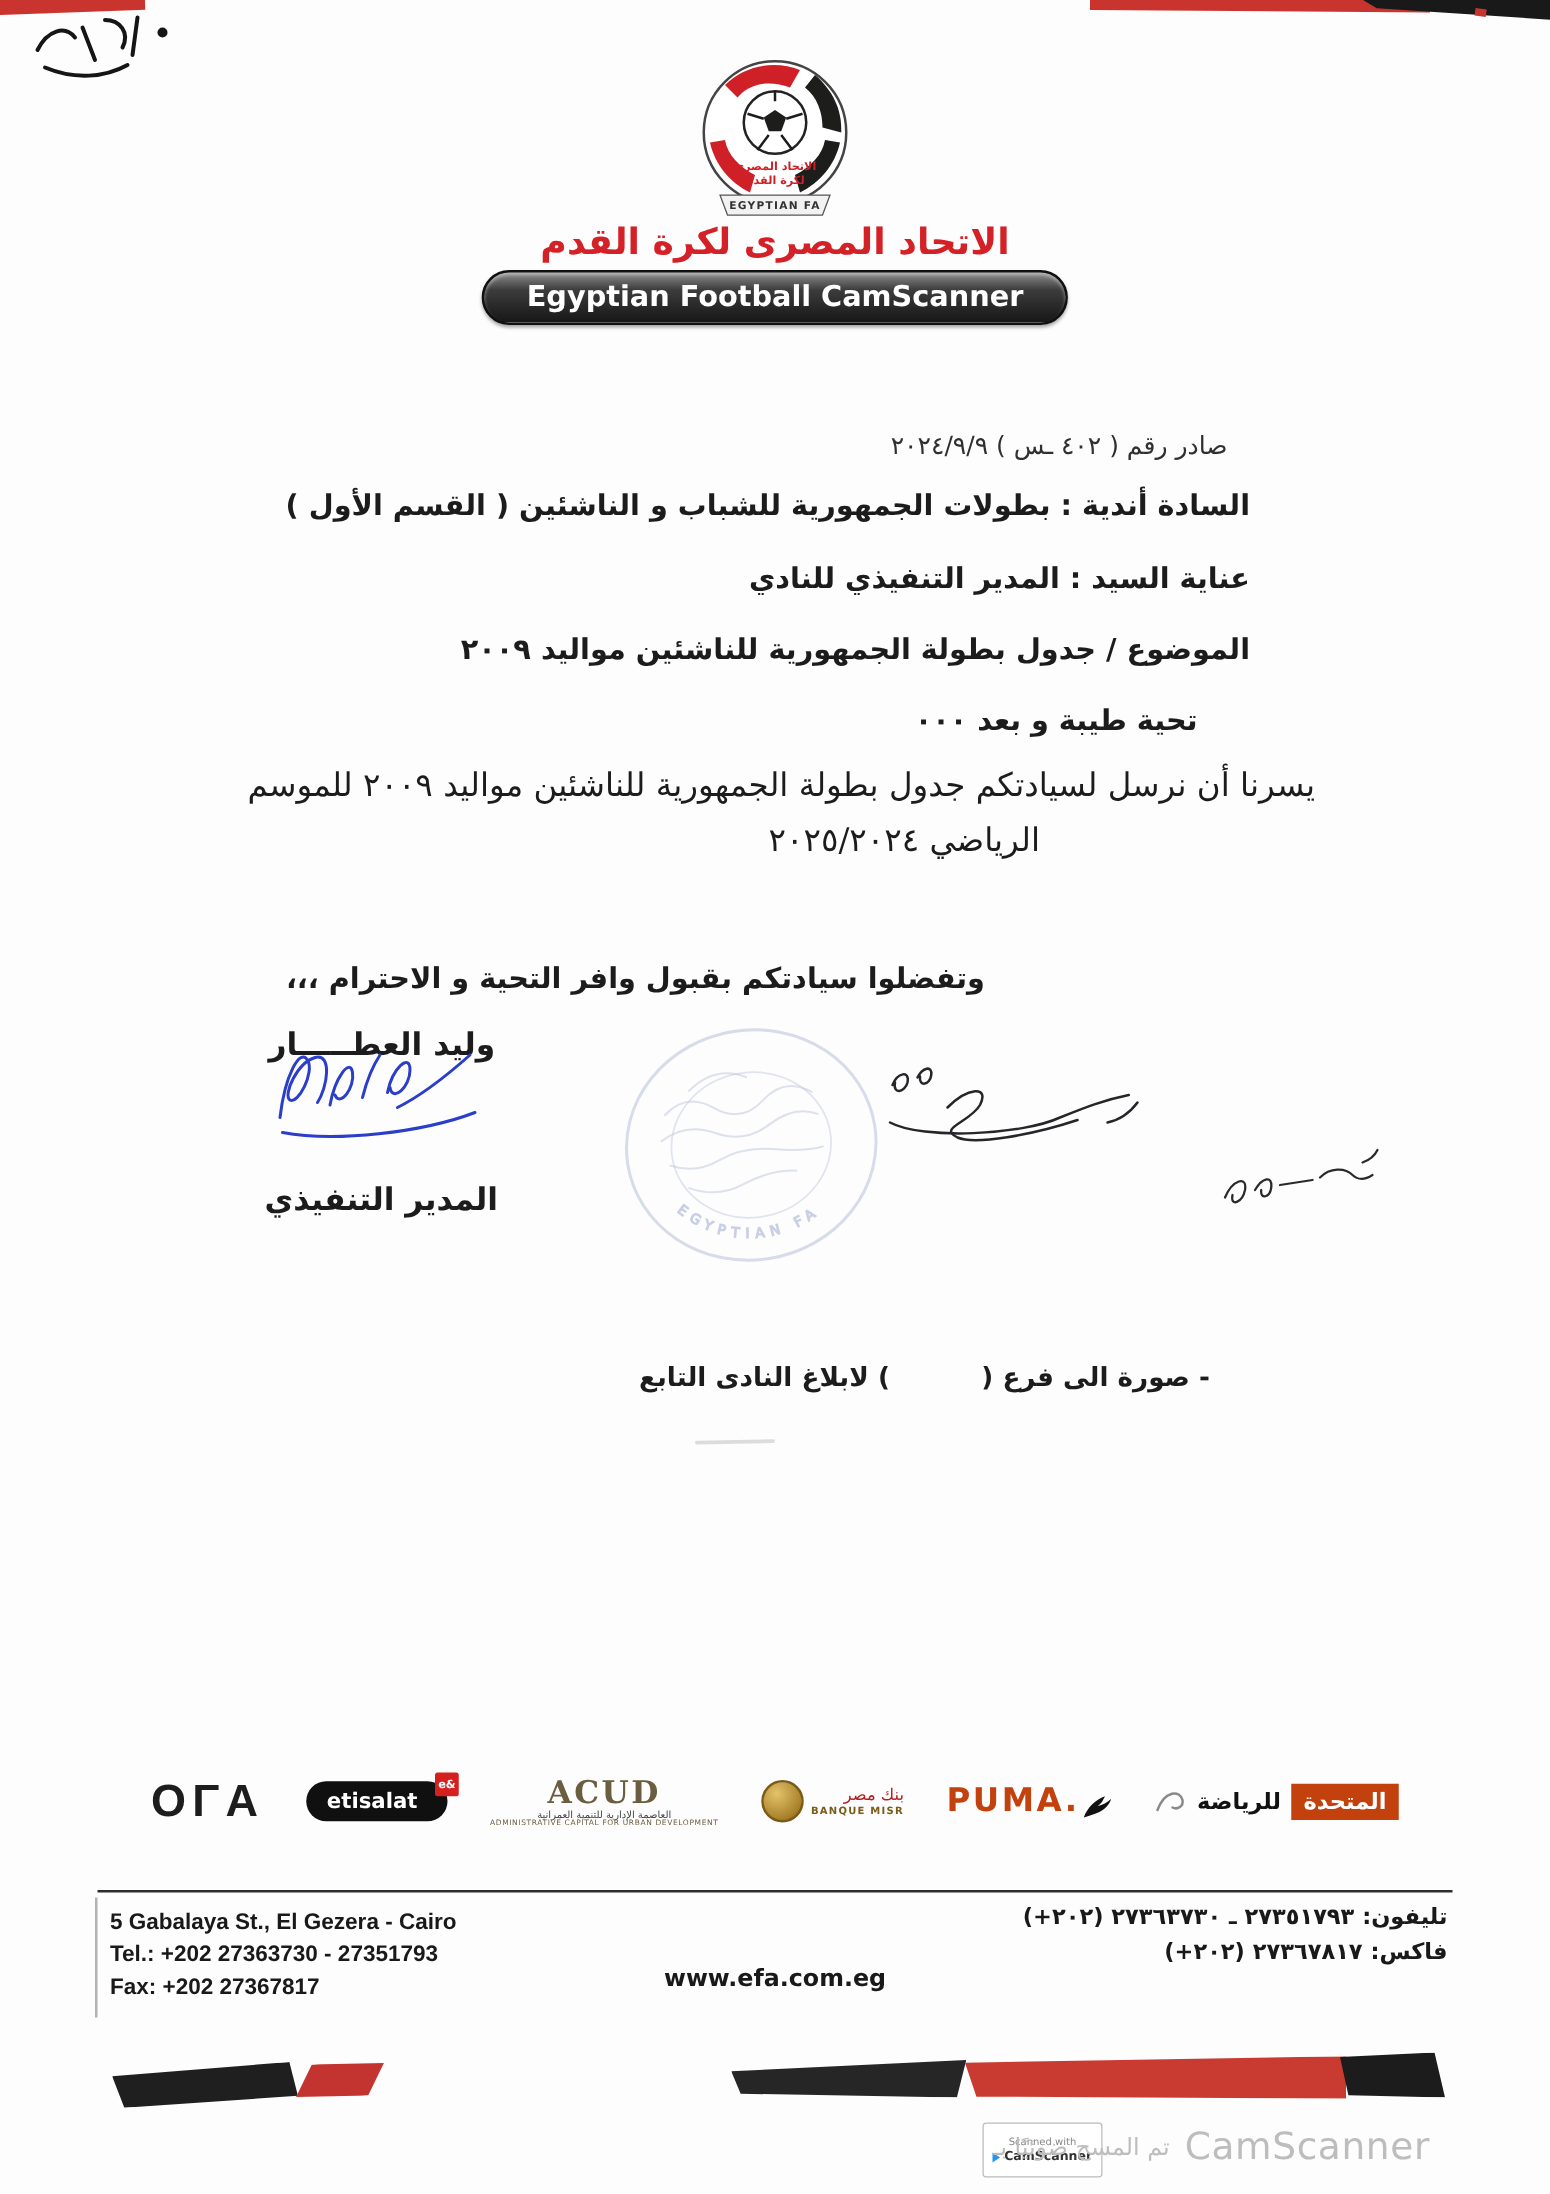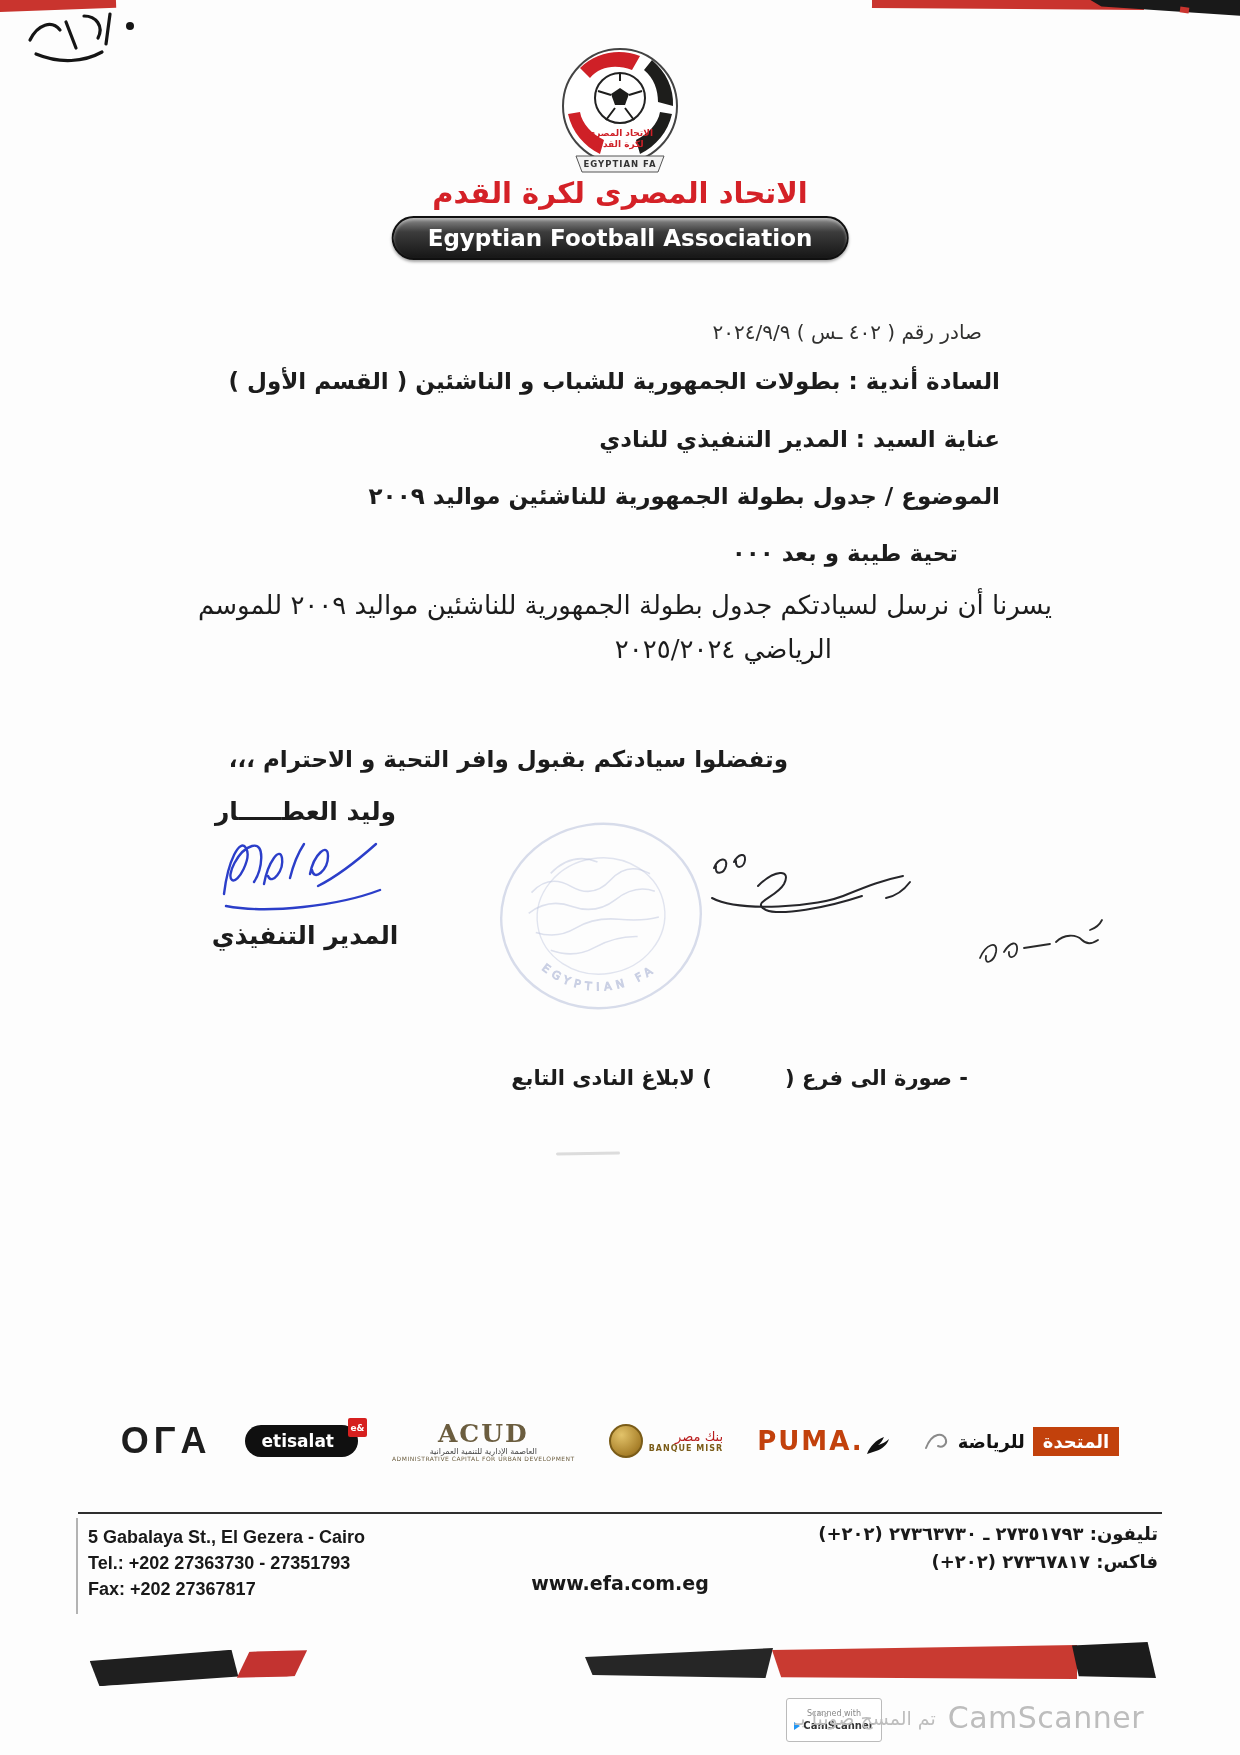--- a/index.html
+++ b/index.html
@@ -24,21 +24,21 @@
   .emblem{top:44px;left:50%;transform:translateX(-50%);}
   .org-title-ar{top:176px;left:0;width:100%;text-align:center;color:#d42127;
     font-size:29px;font-weight:bold;}
   .org-banner{top:216px;left:50%;transform:translateX(-50%);
     background:linear-gradient(180deg,#8d8d8d 0%,#3c3c3c 35%,#161616 100%);
     color:#fff;border-radius:24px;border:2px solid #101010;padding:7px 34px;
     font-size:23px;font-weight:bold;white-space:nowrap;
     box-shadow:inset 0 2px 3px rgba(255,255,255,.4),0 2px 3px rgba(0,0,0,.35);}
 
   
-  .line{position:absolute;white-space:nowrap;color:#1c1c1c;}
+  .line{position:absolute;white-space:nowrap;color:#1c1c1c;margin-top:24px;}
   .ref-line{top:320px;right:258px;font-size:20px;color:#30302f;}
   .to-line{top:368px;right:240px;font-size:23px;font-weight:bold;}
   .attn-line{top:426px;right:240px;font-size:23px;font-weight:bold;}
   .subject-line{top:483px;right:240px;font-size:23px;font-weight:bold;}
   .greeting-line{top:540px;right:282px;font-size:23px;font-weight:bold;}
   .body-1{top:590px;right:188px;font-size:26px;font-family:"DejaVu Serif","DejaVu Sans",serif;}
   .body-2{top:634px;right:408px;font-size:26px;font-family:"DejaVu Serif","DejaVu Sans",serif;}
   .closing-line{top:746px;right:452px;font-size:23px;font-weight:bold;}
 
   
@@ -142,21 +142,21 @@
   <circle cx="66" cy="54" r="25" fill="#fff" stroke="#222" stroke-width="2"></circle>
   <polygon points="66,44 75,50 71,61 61,61 57,50" fill="#1d1d1b"></polygon>
   <path d="M66,29 v8 M44,47 l13,4 M88,47 l-13,4 M52,76 l9,-12 M80,76 l-9,-12" stroke="#1d1d1b" stroke-width="2" fill="none"></path>
   <text x="66" y="92" font-size="9" fill="#cf2027" text-anchor="middle" font-weight="bold">الاتحاد المصرى</text>
   <text x="66" y="103" font-size="9" fill="#cf2027" text-anchor="middle" font-weight="bold">لكرة القدم</text>
   <path d="M22,112 L110,112 L104,128 L28,128 Z" fill="#f2f2f2" stroke="#555"></path>
   <text x="66" y="123" font-size="8.5" fill="#333" text-anchor="middle" font-weight="bold" letter-spacing="1">EGYPTIAN FA</text>
 </svg>
 
 <div class="abs org-title-ar ar">الاتحاد المصرى لكرة القدم</div>
-<div class="abs org-banner">Egyptian Football Association</div>
+<div class="abs org-banner">Egyptian Football CamScanner</div>
 
 <div class="line ref-line ar">صادر رقم ( ٤٠٢ ـس )  ٢٠٢٤/٩/٩</div>
 <div class="line to-line ar">السادة أندية : بطولات الجمهورية للشباب و الناشئين ( القسم الأول )</div>
 <div class="line attn-line ar">عناية السيد :  المدير التنفيذي للنادي</div>
 <div class="line subject-line ar">الموضوع /  جدول بطولة الجمهورية للناشئين مواليد ٢٠٠٩</div>
 <div class="line greeting-line ar">تحية طيبة و بعد ٠٠٠</div>
 <div class="line body-1 ar">يسرنا أن نرسل لسيادتكم جدول بطولة الجمهورية للناشئين مواليد ٢٠٠٩ للموسم</div>
 <div class="line body-2 ar">الرياضي ٢٠٢٥/٢٠٢٤</div>
 <div class="line closing-line ar">وتفضلوا سيادتكم بقبول وافر التحية و الاحترام ،،،</div>
 

